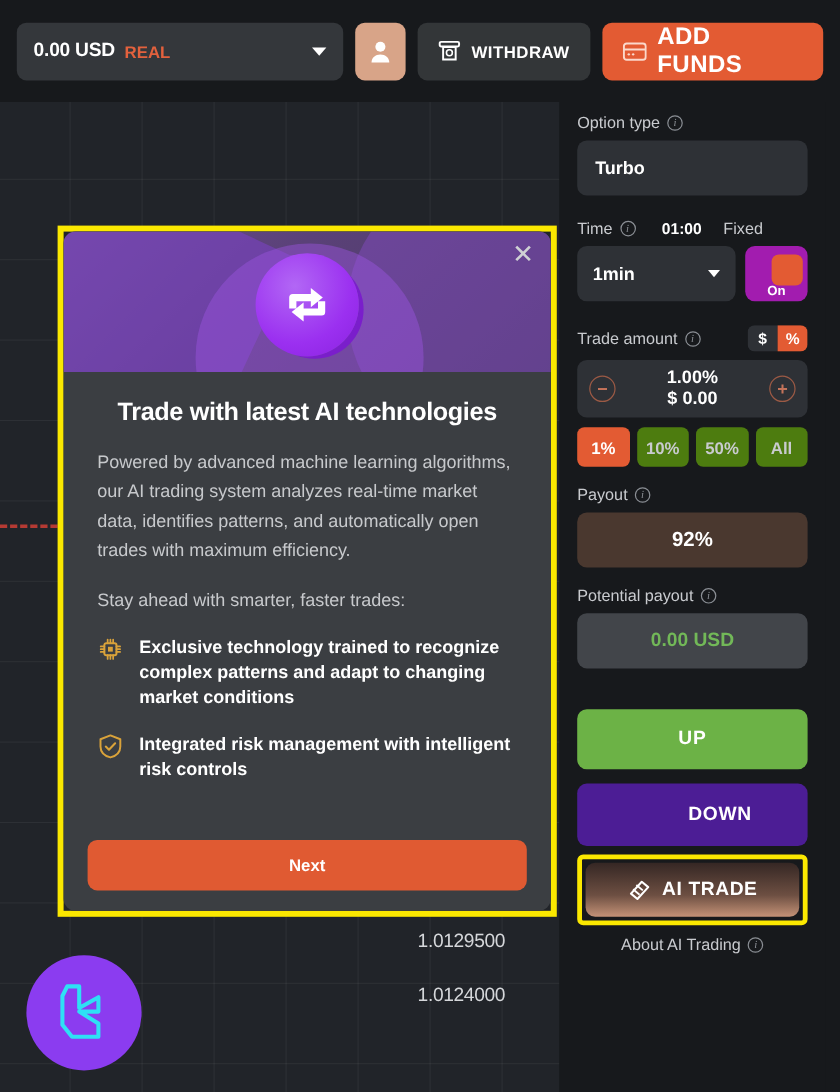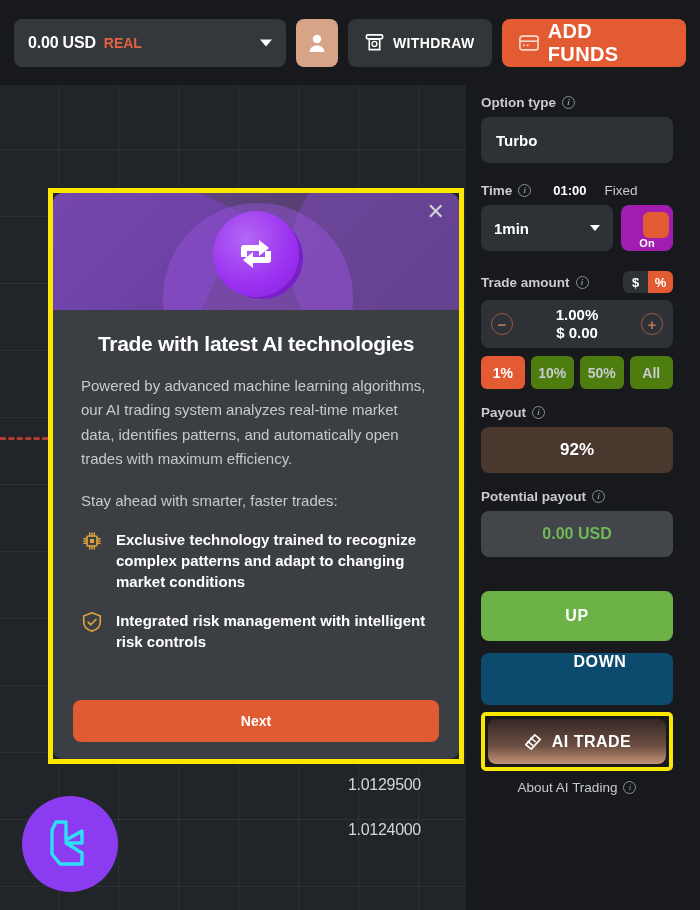--- a/index.html
+++ b/index.html
@@ -74,21 +74,21 @@
     display: flex; align-items: center; justify-content: center;
   }
 
   
   .panel {
     position: absolute; right: 0; top: 85px; width: 222px; height: 825px;
     background: #17191c; padding: 10px 15px 0 15px;
   }
   .sec-label {
     display: flex; align-items: center; gap: 6px;
-    color: #c9cbcf; font-size: 13.5px; font-weight: bold;
+    color: #c9cbcf; font-size: 13.5px; font-weight: normal;
     margin-bottom: 7px;
   }
   .info-i {
     width: 13px; height: 13px; border-radius: 50%;
     border: 1.3px solid #8b8f95; color: #8b8f95;
     font-size: 9px; line-height: 11px; text-align: center; font-style: italic;
     font-family: "Liberation Serif", serif; flex: none;
   }
   .field {
     height: 46px; background: #2e3136; border-radius: 8px;
@@ -154,22 +154,22 @@
     height: 46px; background: #42454a; border-radius: 8px;
     display: flex; align-items: center; justify-content: center;
     color: #72b858; font-size: 16px; font-weight: bold;
   }
   .up-btn {
     height: 50px; background: #6cb246; border-radius: 8px;
     display: flex; align-items: center; justify-content: center;
     color: #fff; font-size: 16px; font-weight: bold; letter-spacing: 0.6px;
   }
   .down-btn {
-    height: 52px; background: #0c4a6e; border-radius: 8px;
-    display: flex; justify-content: center;
+    height: 52px; background: #4c1d95; border-radius: 8px;
+    display: flex; align-items: center; justify-content: center;
     color: #fff; font-size: 16px; font-weight: bold; letter-spacing: 0.6px; padding-left: 46px;
   }
   .ai-highlight {
     border: 4px solid #fbe800; border-radius: 5px; padding: 3px;
     margin-top: 7px;
   }
   .ai-btn {
     height: 45px; border-radius: 8px;
     background: linear-gradient(180deg, #3a2b26 0%, #6a4d41 55%, #c79madd 100%);
     background: linear-gradient(180deg, #352724 0%, #6d4f42 60%, #c49277 100%);

